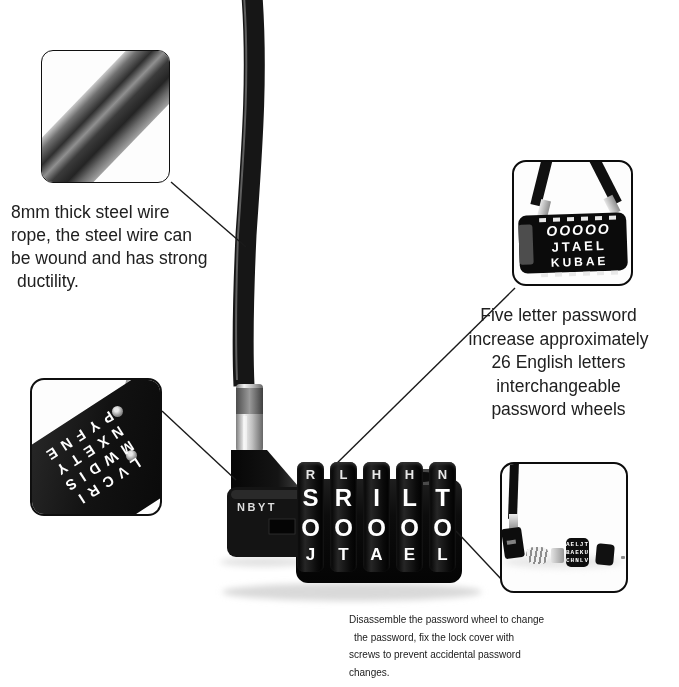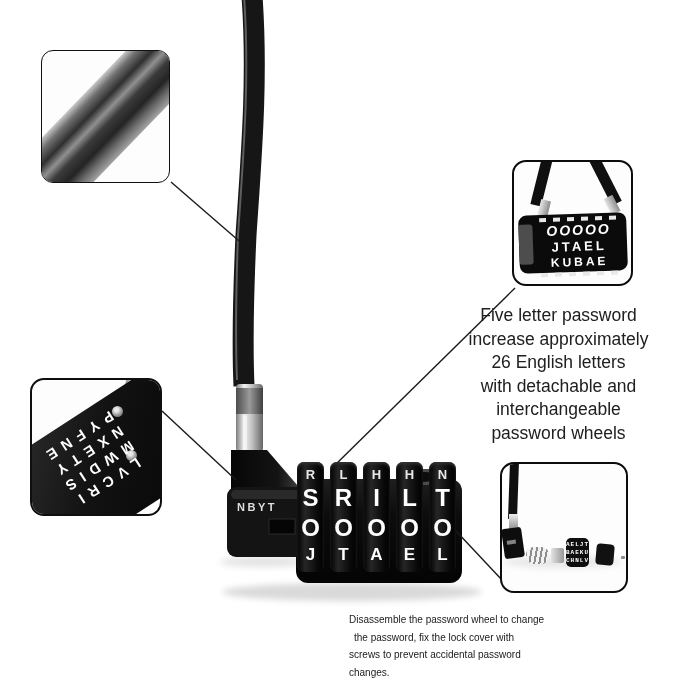--- a/index.html
+++ b/index.html
@@ -220,26 +220,31 @@
     <div class="dis-cube"></div>
     <div class="dis-wheel">
       <div>AELJT</div>
       <div>BAEKU</div>
       <div>CHNLV</div>
     </div>
     <div class="dis-cap"></div>
     <div class="dis-screw"></div>
   </div>
 
+  <div class="txt txt-wire" style="z-index:3;">
+    <div>8mm thick steel wire</div>
+    <div>rope, the steel wire can</div>
+    <div>be wound and has strong</div>
+    <div>ductility.</div>
+  </div>
 
   <div class="txt txt-pass" style="z-index:3;">
     <div>Five letter password</div>
     <div>increase approximately</div>
     <div>26 English letters</div>
-    <div>with detachable and</div>
     <div>interchangeable</div>
     <div>password wheels</div>
   </div>
 
 
   <div class="txt txt-dis" style="z-index:3;">
     <div>Disassemble the password wheel to change</div>
     <div>the password, fix the lock cover with</div>
     <div>screws to prevent accidental password</div>
     <div>changes.</div>

